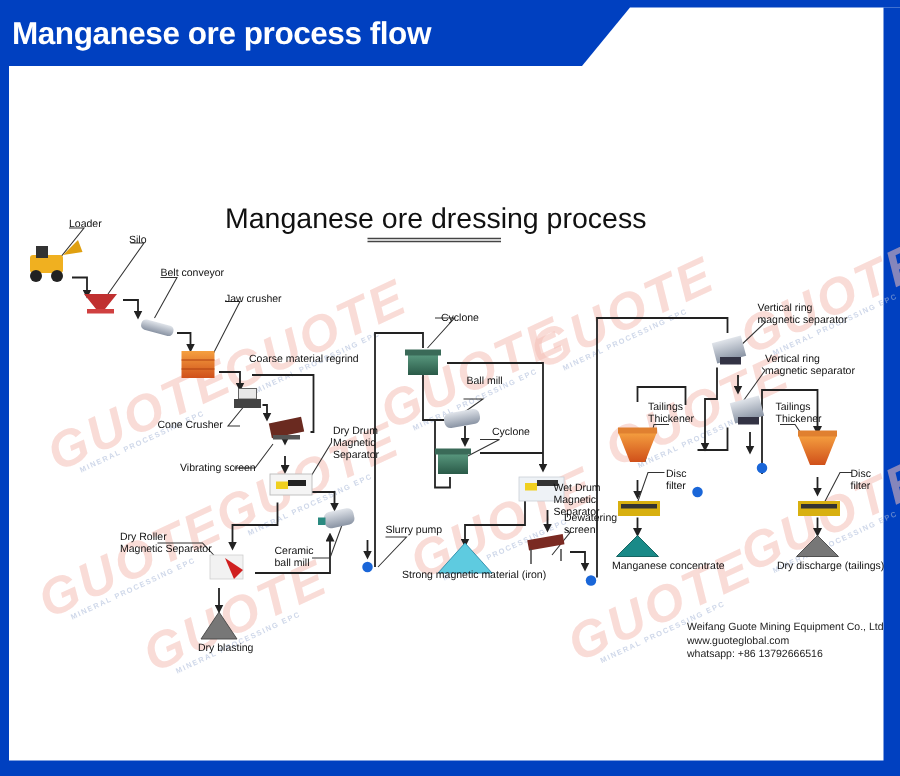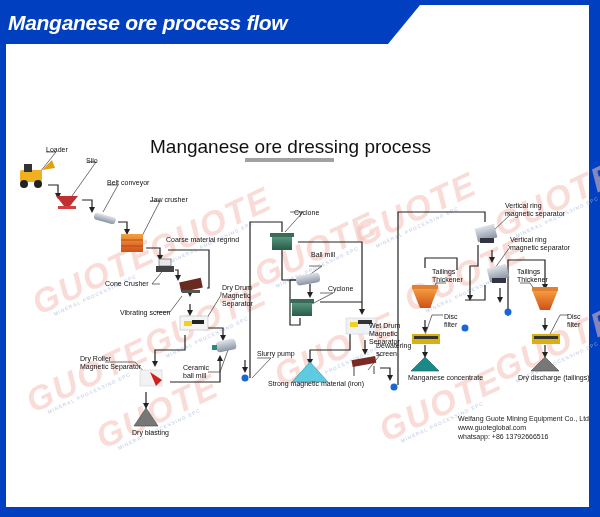--- a/index.html
+++ b/index.html
@@ -1,18 +1,18 @@
 <!DOCTYPE html>
 <html><head>
 <meta charset="utf-8">
 <style>
   html,body{margin:0;padding:0;}
   body{width:600px;height:517px;position:relative;overflow:hidden;background:#0040c0;font-family:"Liberation Sans",sans-serif;}
   #frame{position:absolute;left:6px;top:44px;width:583px;height:463px;background:#fff;}
-  #header{position:absolute;left:0;top:0;width:600px;height:44px;font-style:italic;}
+  #header{position:absolute;left:0;top:0;width:600px;height:44px;}
   #header-title{position:absolute;left:8px;top:11px;color:#fff;font-weight:bold;font-size:21px;letter-spacing:-0.3px;}
   #header-notch{position:absolute;left:0;top:0;}
   #diagram{position:absolute;left:0;top:0;}
   .lbl{position:absolute;font-size:7px;color:#111;line-height:8px;white-space:nowrap;}
   #main-title{position:absolute;left:150px;top:136px;font-size:19px;color:#111;white-space:nowrap;}
   #company{position:absolute;left:458px;top:414px;font-size:7px;color:#222;line-height:9px;}
   .wm{position:absolute;color:#f5c0b8;font-weight:bold;font-style:italic;font-size:34px;letter-spacing:2px;transform:rotate(-25deg);opacity:0.55;}
   .wm small{display:block;font-size:5px;letter-spacing:1px;color:#a8b8d8;font-style:normal;margin-top:-6px;margin-left:14px;}
 </style>
 </head>

